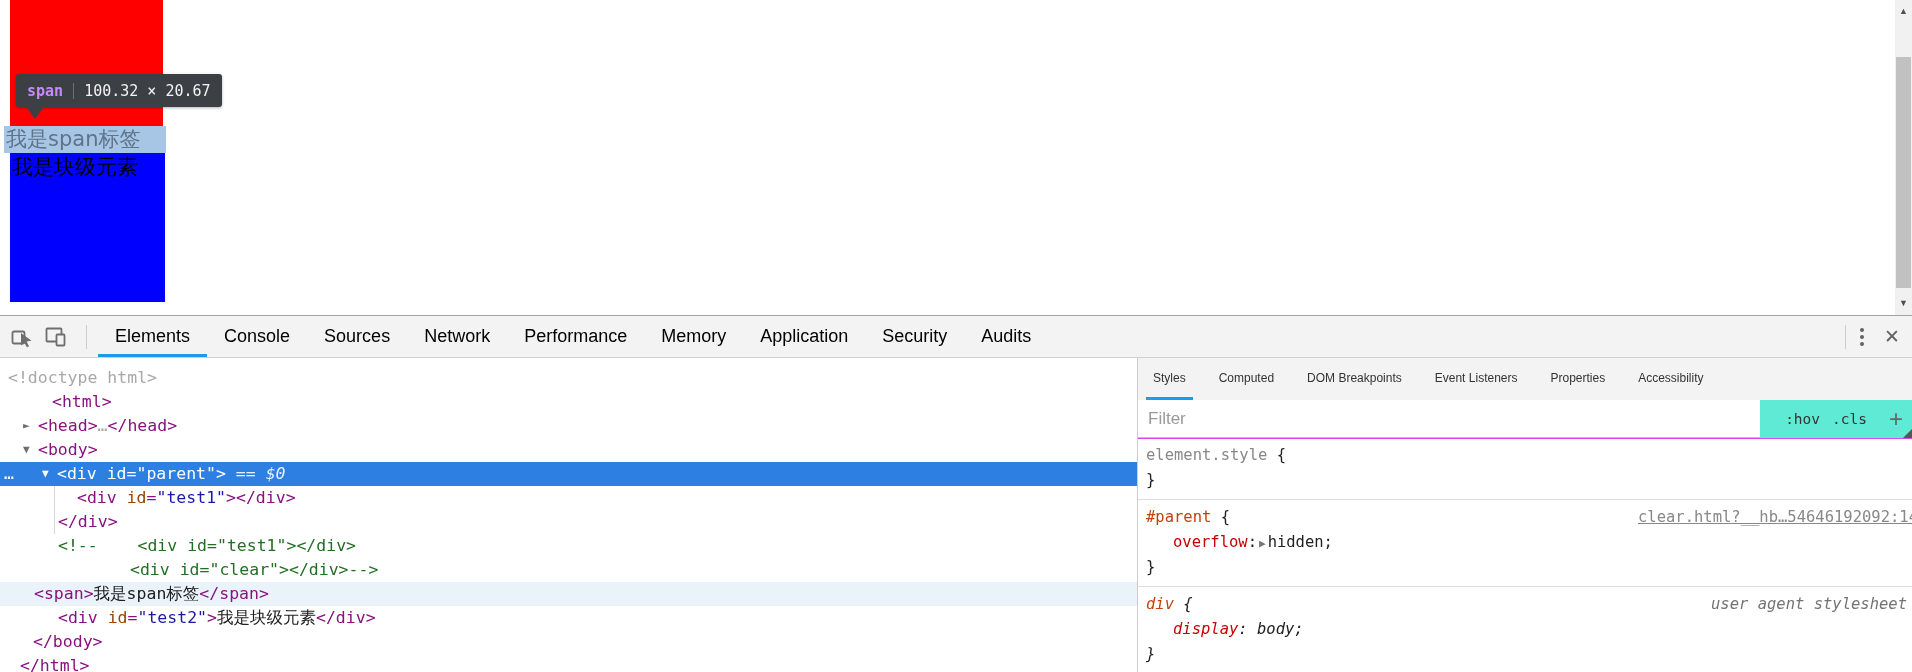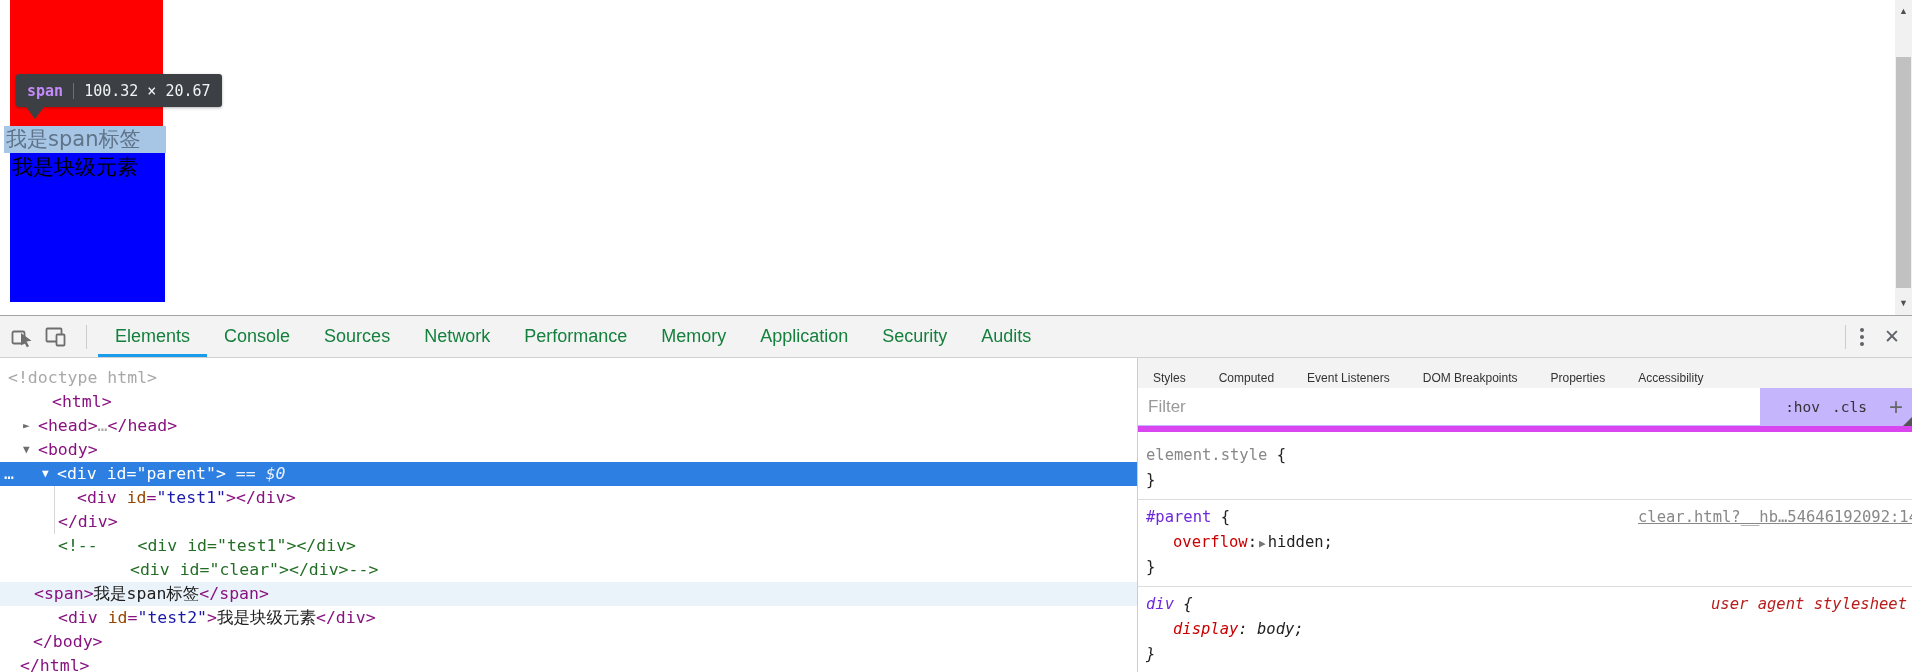--- a/index.html
+++ b/index.html
@@ -27,21 +27,21 @@
   .pg-arrow{position:absolute;left:0;width:17px;height:15px;color:#505050;font-size:9px;
       text-align:center;line-height:15px;}
   .pg-thumb{position:absolute;left:1px;top:57px;width:15px;height:231px;background:#c1c1c1;}
   .page-divider{position:absolute;left:0;top:315px;width:1912px;height:1px;background:#a3a3a3;}
   
   .dt-toolbar{position:absolute;left:0;top:316px;width:1912px;height:41px;background:#f3f3f3;
       border-bottom:1px solid #d0d0d0;display:flex;align-items:center;}
   .dt-icon{width:23px;height:23px;margin-left:11px;display:flex;align-items:center;justify-content:center;}
   .dt-vsep{width:1px;height:24px;background:#ccc;margin-left:18px;}
   .dt-tabs{display:flex;height:41px;margin-left:11px;}
-  .dt-tab{padding:0 17px;font-size:18px;color:#15803d;line-height:41px;position:relative;white-space:nowrap;}
+  .dt-tab{padding:0 17px;font-size:18px;color:#000000;line-height:41px;position:relative;white-space:nowrap;}
   .dt-tab.active::after{content:"";position:absolute;left:0;right:0;bottom:0;height:3px;background:#1a9ceb;}
   .dt-right{margin-left:auto;display:flex;align-items:center;height:41px;}
   .kebab{display:flex;flex-direction:column;gap:3px;padding:0 14px;}
   .kebab i{width:4px;height:4px;border-radius:50%;background:#5f6368;}
   .dt-close{font-size:19px;color:#5f6368;padding:0 12px 0 6px;line-height:41px;}
   
   .elements-panel{position:absolute;left:0;top:358px;width:1137px;height:314px;background:#fff;
       border-right:1px solid #ccc;overflow:hidden;
       font-family:"DejaVu Sans Mono","Liberation Mono",monospace;font-size:16.5px;}
   .tree{position:relative;padding-top:8px;}
@@ -55,41 +55,41 @@
   .trow.hovered{background:#eaf2fa;}
   .tri{position:absolute;top:0;font-size:11px;color:#6e6e6e;line-height:24px;}
   .marker{position:absolute;left:4px;color:#fff;letter-spacing:1px;}
   .guide{position:absolute;left:54px;top:128px;height:48px;width:1px;background:#d6d6d6;}
   
   .styles-panel{position:absolute;left:1138px;top:358px;width:774px;height:314px;background:#fff;}
   .styles-tabs{position:absolute;left:0;top:0;width:774px;height:42px;background:#f3f3f3;
       display:flex;padding-left:8px;}
   .st-tab{padding:0 7px;margin-right:19px;font-size:12px;color:#333;line-height:40px;position:relative;white-space:nowrap;}
   .st-tab.active::after{content:"";position:absolute;left:0;right:0;bottom:0;height:3px;background:#1a9ceb;}
-  .filter-row{position:absolute;left:0;top:30px;width:774px;height:38px;background:#c4b5fd;
-      border-bottom:6px solid #d946ef;}
+  .filter-row{position:absolute;left:0;top:42px;width:774px;height:38px;background:#5eead4;
+      border-bottom:1px solid #d946ef;}
   .filter-input{position:absolute;left:0;top:0;width:612px;height:37px;border:none;outline:none;
       background:#fff;font-family:"Liberation Sans",sans-serif;font-size:17px;color:#333;padding:0 0 0 10px;}
   .filter-input::placeholder{color:#9a9a9a;}
   .fr-group{position:absolute;right:9px;top:0;height:37px;display:flex;align-items:center;}
   .fr-btn{font-family:"DejaVu Sans Mono","Liberation Mono",monospace;font-size:14.5px;color:#333;margin-left:12px;}
   .fr-plus{font-size:24px;color:#666;margin-left:22px;line-height:37px;}
   .fr-grip{position:absolute;right:0;bottom:0;width:0;height:0;
       border-right:9px solid #555;border-top:9px solid transparent;}
   .styles-content{position:absolute;left:0;top:80px;width:774px;height:234px;overflow:hidden;
       font-family:"DejaVu Sans Mono","Liberation Mono",monospace;font-size:15.5px;color:#222;}
   .rule-section{padding:5px 0 6px 8px;border-bottom:1px solid #ddd;position:relative;}
   .rs-line{height:25px;line-height:25px;white-space:pre;}
   .rs-prop{padding-left:27px;}
-  .sel-name{color:#6d28d9;}
+  .sel-name{color:#c2410c;}
   .gray{color:#888;}
   .prop-name{color:#c80000;}
   .prop-arrow{color:#777;font-size:11px;padding:0 2px;}
   .rule-link{position:absolute;right:-6px;top:5px;color:#888;text-decoration:underline;white-space:nowrap;}
-  .ua-note{position:absolute;right:5px;top:5px;color:#b91c1c;font-style:italic;white-space:nowrap;}
+  .ua-note{position:absolute;right:5px;top:5px;color:#737373;font-style:italic;white-space:nowrap;}
   .rule-section.ua, .rule-section.ua .rs-line{font-style:italic;}
   svg{display:block;}
 </style>
 </head>
 <body>
 
 <div id="screen">
 
   <div class="page-area">
     <div class="red-box" style="background: rgb(255, 0, 0);"></div>
@@ -165,22 +165,22 @@
         <div class="trow" style="padding-left: 58px;"><span class="seg tag">&lt;div </span><span class="seg attr">id</span><span class="seg tag">=</span><span class="seg val">"test2"</span><span class="seg tag">&gt;</span><span class="seg txt">我是块级元素</span><span class="seg tag">&lt;/div&gt;</span></div>
         <div class="trow" style="padding-left: 33px;"><span class="seg tag">&lt;/body&gt;</span></div>
         <div class="trow" style="padding-left: 20px;"><span class="seg tag">&lt;/html&gt;</span></div>
       </div>
   </div>
 
   <div class="styles-panel">
     <div class="styles-tabs" id="stylesTabs">
         <div class="st-tab active">Styles</div>
         <div class="st-tab">Computed</div>
+        <div class="st-tab">DOM Breakpoints</div>
         <div class="st-tab">Event Listeners</div>
-        <div class="st-tab">DOM Breakpoints</div>
         <div class="st-tab">Properties</div>
         <div class="st-tab">Accessibility</div>
       </div>
     <div class="filter-row">
       <input class="filter-input" placeholder="Filter" style="">
       <div class="fr-group">
         <span class="fr-btn">:hov</span>
         <span class="fr-btn">.cls</span>
         <span class="fr-plus">+</span>
       </div>

